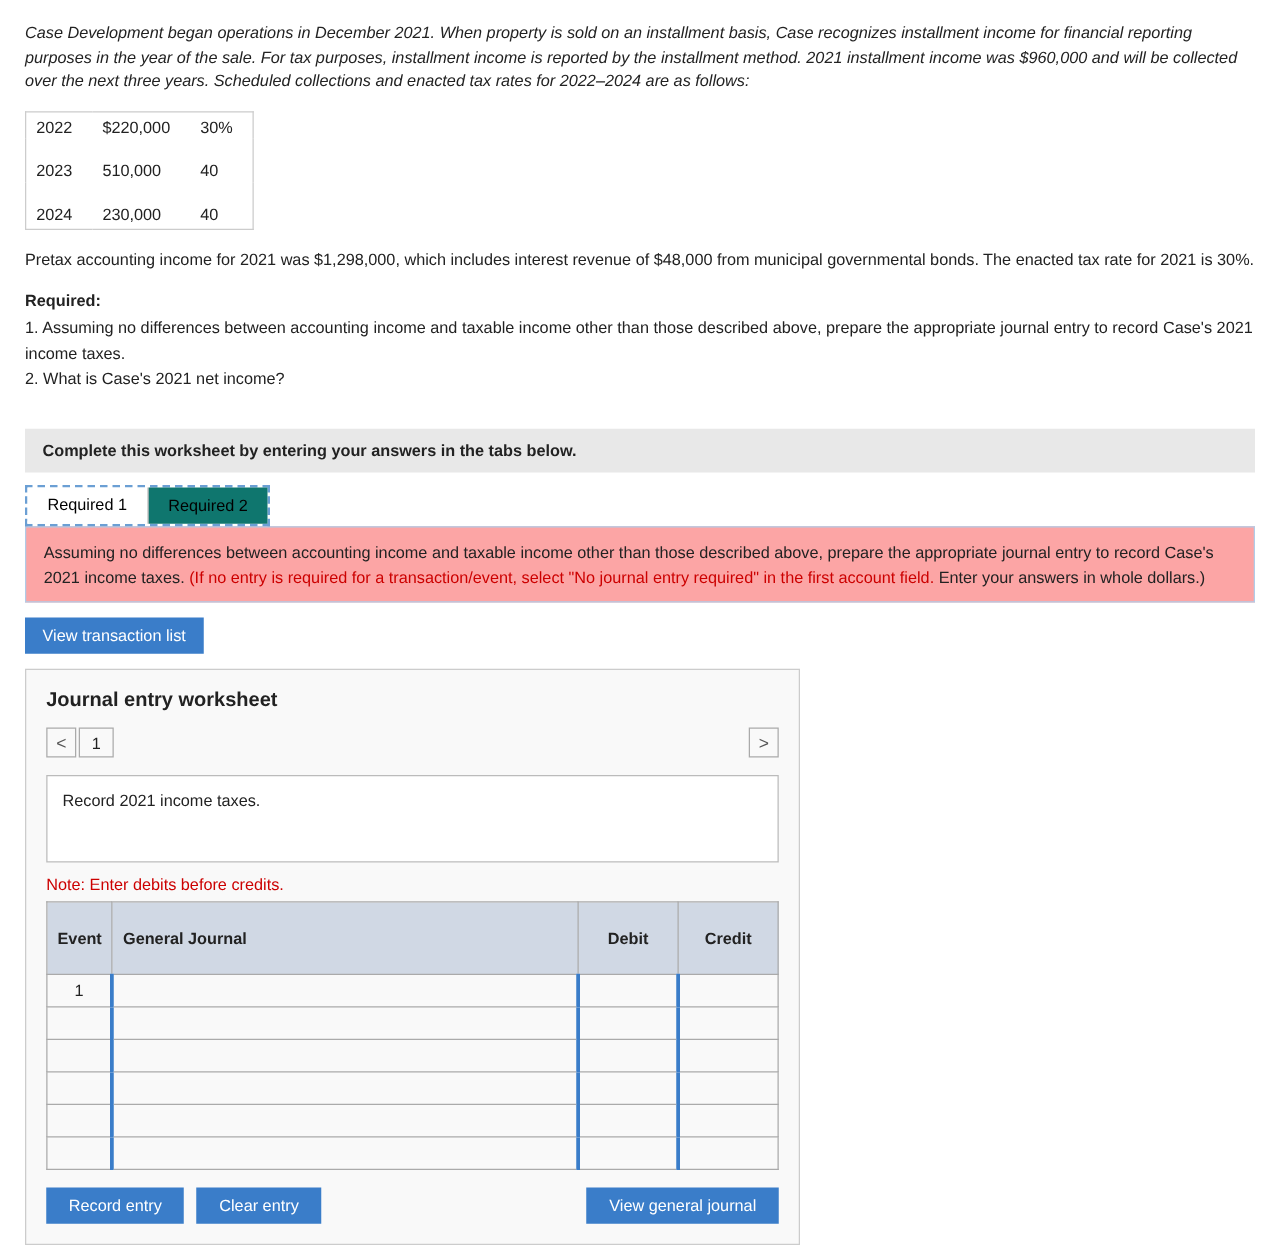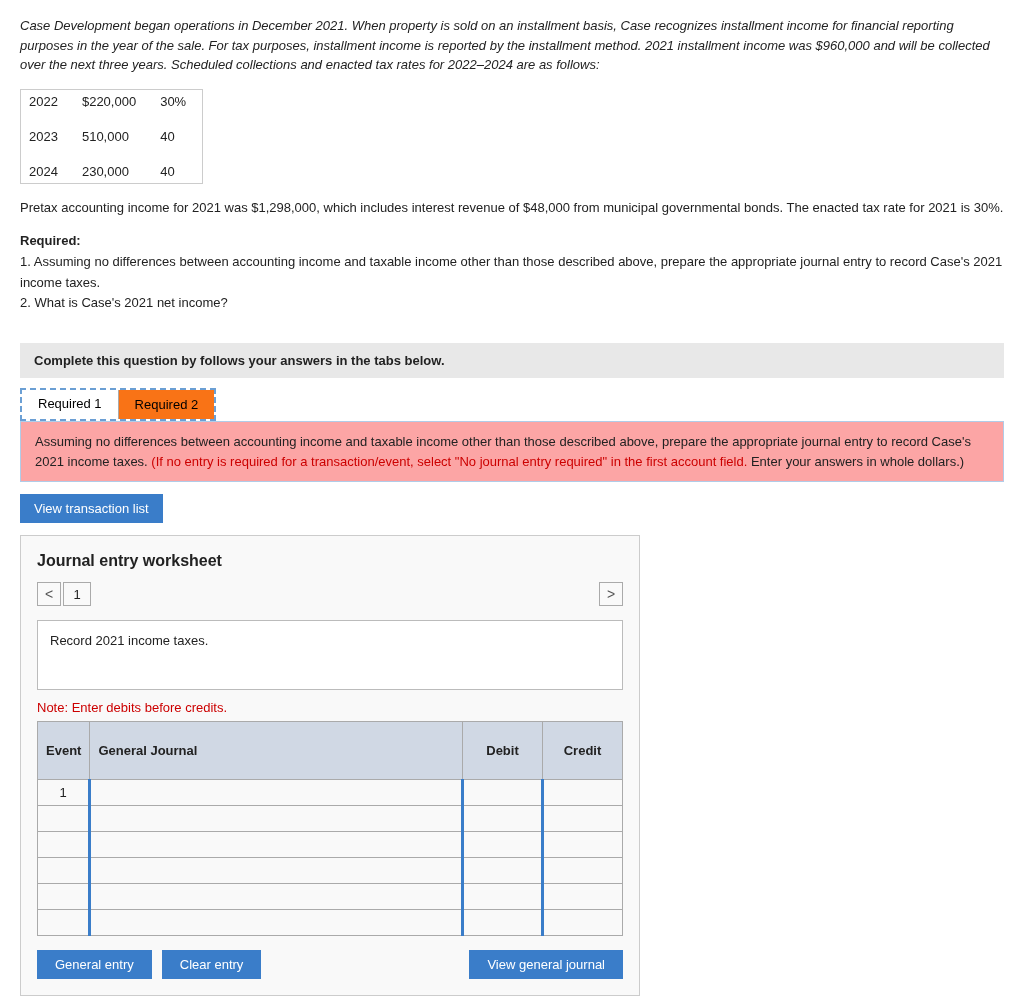--- a/index.html
+++ b/index.html
@@ -63,21 +63,21 @@
       cursor: pointer;
       background: #fff;
       border: none;
     }
     .tab.active {
       background: #fff;
       border-bottom: 2px solid #fff;
       font-weight: normal;
     }
     .tab:not(.active) {
-      background: #f97316;
+      background: #0f766e;
     }
     .tab-divider {
       width: 1px;
       background: #aaa;
     }
     .instruction-box {
       background: #fca5a5;
       border: 1px solid #b0cce8;
       padding: 10px 14px;
       font-size: 13px;
@@ -269,21 +269,21 @@
 
 <div class="required-section">
   <span class="required-header">Required:</span><br>
   <span>1. Assuming no differences between accounting income and taxable income other than those described above, prepare the appropriate journal entry to record Case's 2021 income taxes.</span><br>
   <span>2. What is Case's 2021 net income?</span>
 </div>
 
 <br>
 
 
-<div class="complete-box">Complete this question by follows your answers in the tabs below.</div>
+<div class="complete-box">Complete this worksheet by entering your answers in the tabs below.</div>
 
 
 <div class="tabs-container">
   <div class="tabs-row">
     <button class="tab active">Required 1</button>
     <div class="tab-divider"></div>
     <button class="tab">Required 2</button>
   </div>
 </div>
 
@@ -355,21 +355,21 @@
         <tr>
           <td class="event-cell"></td>
           <td class="gj-cell"><input class="cell-input" type="text" style=""></td>
           <td class="debit-cell"><input class="cell-input" type="text" style=""></td>
           <td class="credit-cell"><input class="cell-input" type="text" style=""></td>
         </tr>
       </tbody>
   </table>
 
   <div class="action-buttons">
-    <button class="btn-blue">General entry</button>
+    <button class="btn-blue">Record entry</button>
     <button class="btn-blue">Clear entry</button>
     <div style="flex:1"></div>
     <button class="btn-blue">View general journal</button>
   </div>
 </div>
 
 
 <div class="bottom-nav">
   <button class="bottom-nav-btn next">Required 2 &gt;</button>
 </div>

